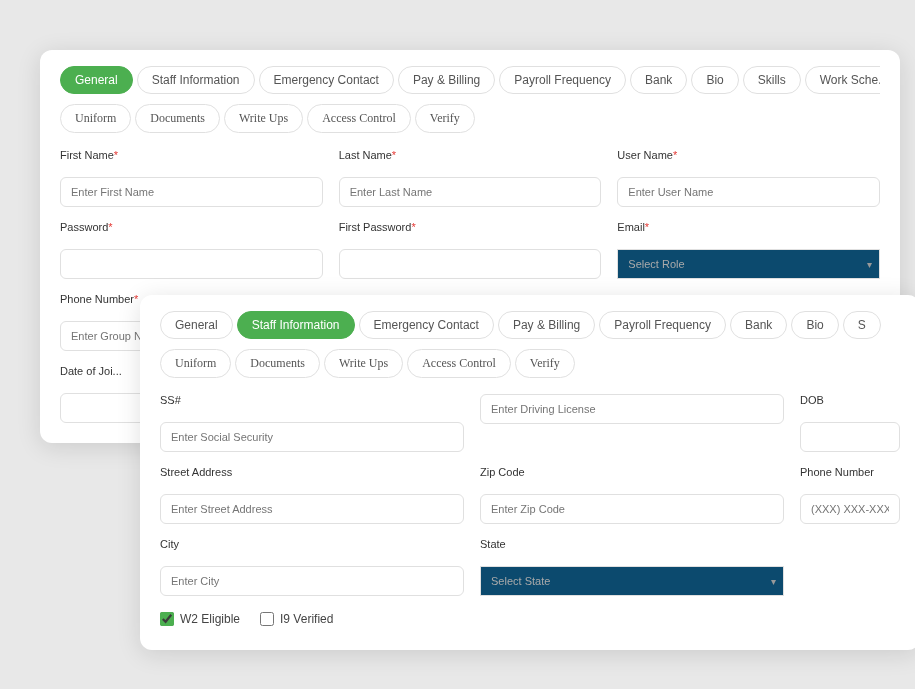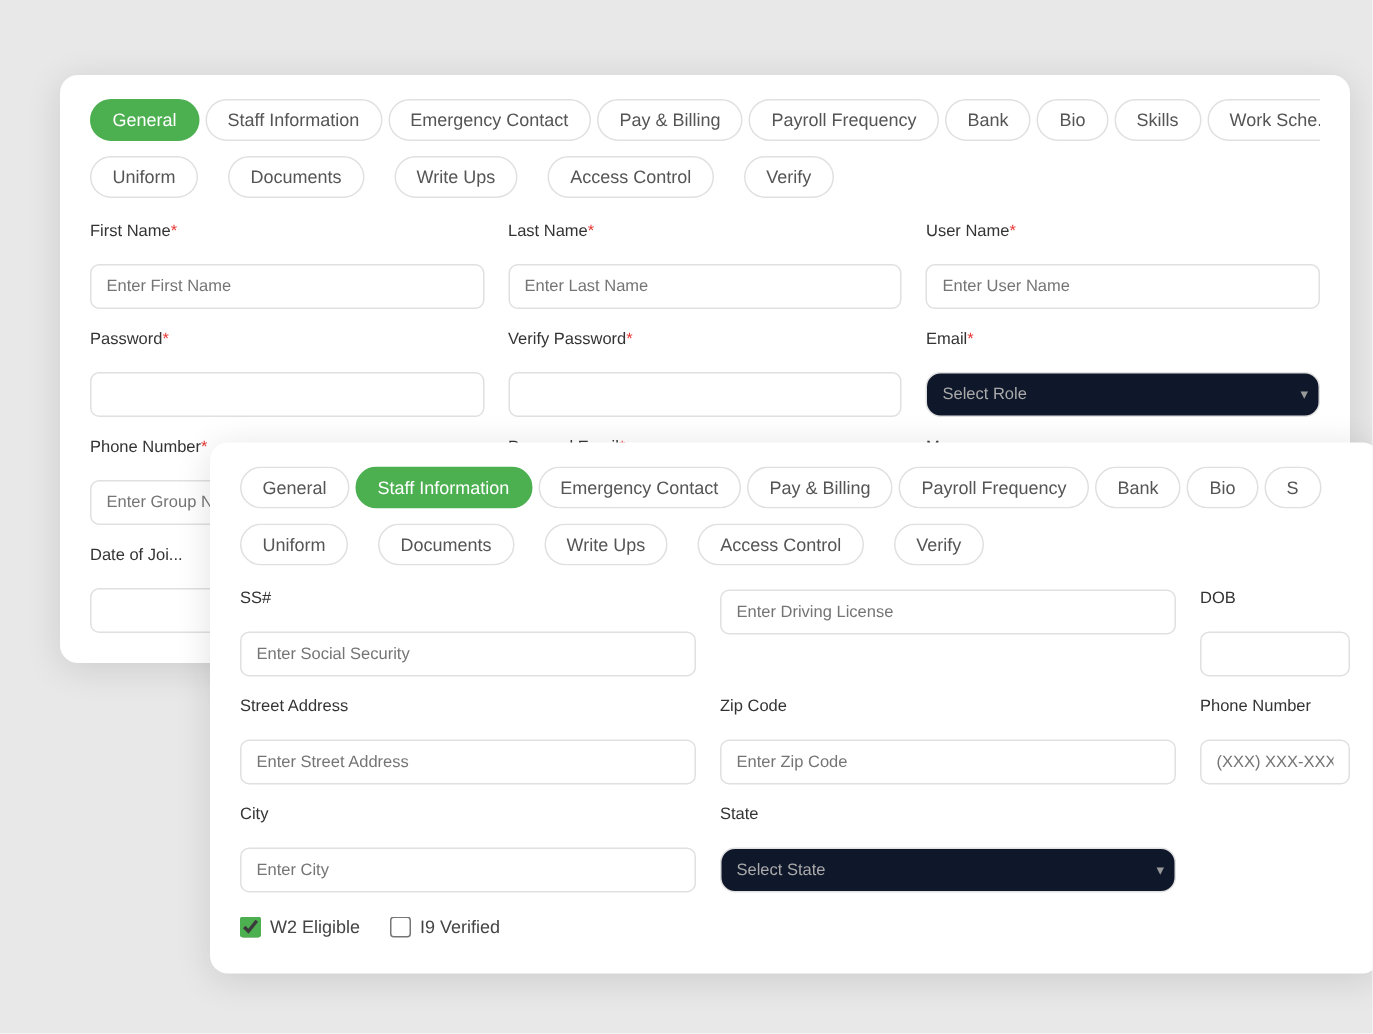--- a/index.html
+++ b/index.html
@@ -57,23 +57,24 @@
     }
 
     .tab.active {
       background: #4caf50;
       color: #fff;
       border-color: #4caf50;
     }
 
     .tabs-row-2 {
       display: flex;
-      gap: 20px;
+      gap: 4px;
       margin-bottom: 16px;
       flex-wrap: nowrap;
+      font-family: Liberation Serif, serif;
     }
 
     .form-group {
       display: flex;
       flex-direction: column;
       gap: 16px;
     }
 
     .form-label {
       font-size: 11px;
@@ -91,26 +92,26 @@
       padding: 8px 10px;
       font-size: 11px;
       color: #aaa;
       outline: none;
       background: #fff;
       width: 100%;
     }
 
     .form-select {
       border: 1px solid #e0e0e0;
-      border-radius: 10px;
+      border-radius: 0;
       padding: 8px 10px;
       font-size: 11px;
       color: #aaa;
       outline: none;
-      background: #0f172a;
+      background: #0c4a6e;
       width: 100%;
       appearance: none;
       -webkit-appearance: none;
     }
 
     .select-wrapper {
       position: relative;
     }
 
     .select-wrapper::after {
@@ -214,21 +215,21 @@
 
   <div class="back-form-row-2">
     <div class="form-group">
       <label class="form-label">
         <span>Password</span><span class="required">*</span>
       </label>
       <input class="form-input" type="password" placeholder="" style="">
     </div>
     <div class="form-group">
       <label class="form-label">
-        <span>Verify Password</span><span class="required">*</span>
+        <span>First Password</span><span class="required">*</span>
       </label>
       <input class="form-input" type="password" placeholder="" style="">
     </div>
     <div class="form-group">
       <label class="form-label">
         <span>Email</span><span class="required">*</span>
       </label>
       <div class="select-wrapper">
         <select class="form-select">
           <option value="" disabled="" selected="">Select Role</option>

